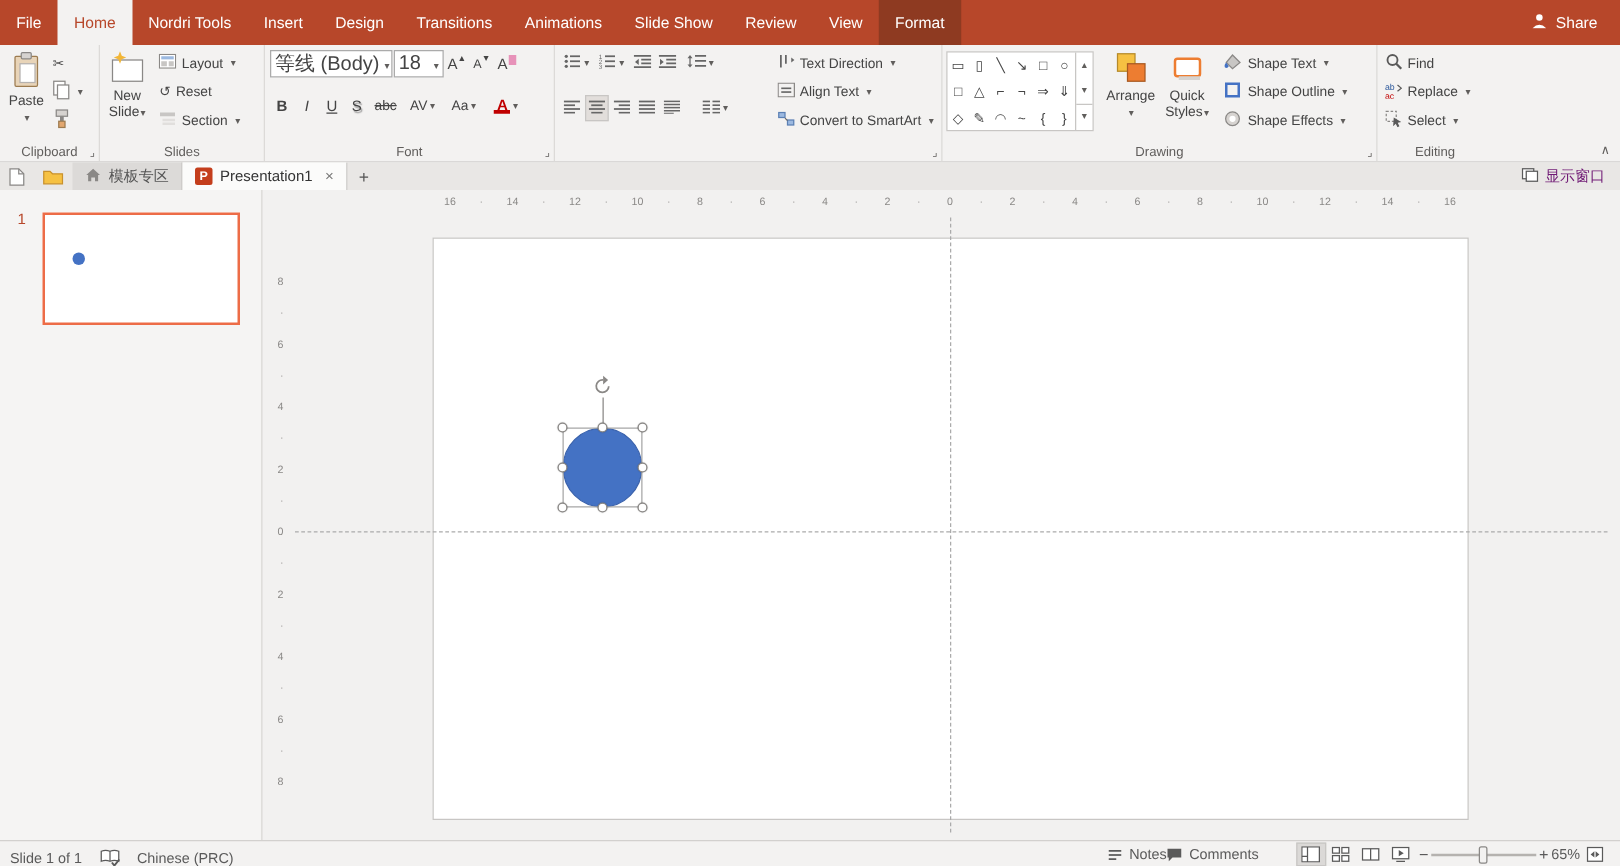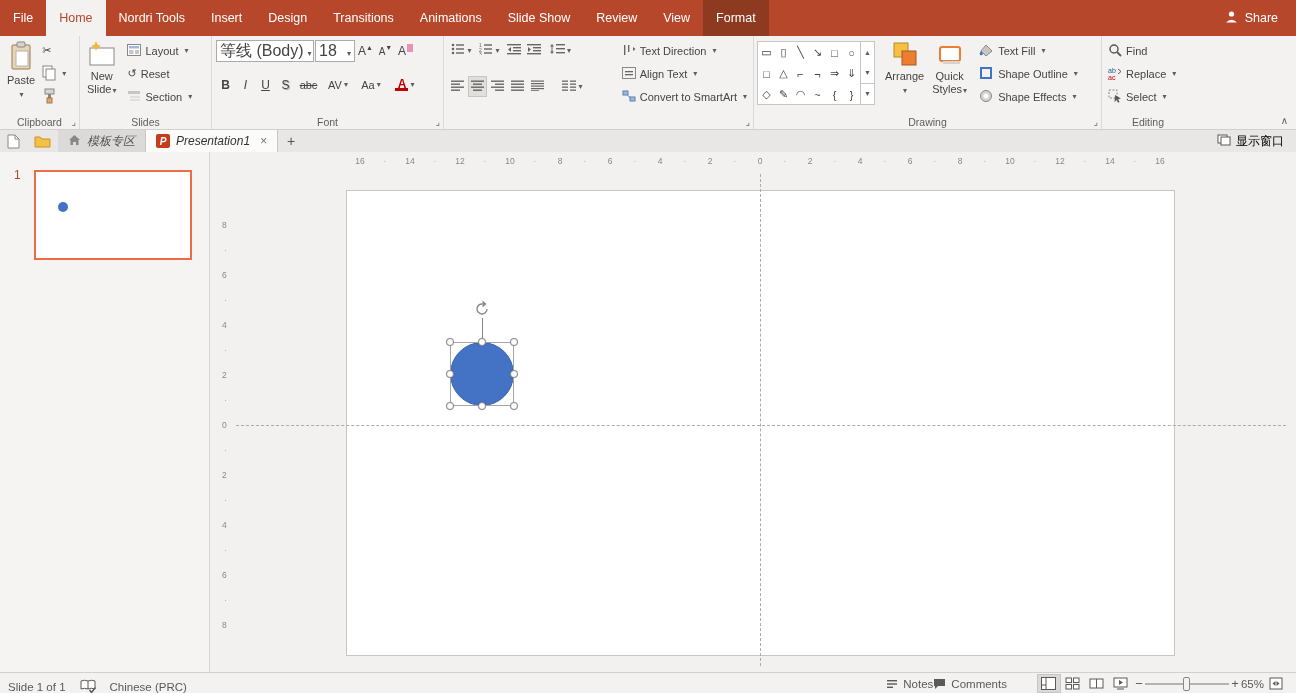--- a/index.html
+++ b/index.html
@@ -36,26 +36,26 @@
   .ggrid{display:grid;grid-template-columns:repeat(6,17px);grid-auto-rows:21px;}
   .shape-cell{display:flex;align-items:center;justify-content:center;font-size:11px;color:#444;}
   .gscroll{width:14px;border-left:1px solid #C8C6C4;display:flex;flex-direction:column;}
   .gscroll div{flex:1;display:flex;align-items:center;justify-content:center;font-size:7px;color:#605E5C;}
   .gmore{border-top:1px solid #C8C6C4;}
   .collapse-ribbon{position:absolute;right:8px;bottom:3px;font-size:10px;color:#605E5C;}
 
   
   .doctabs{position:absolute;top:130px;left:0;right:0;height:22px;background:#E9E7E5;display:flex;align-items:stretch;font-size:12px;}
   .dicon{display:flex;align-items:center;padding:0 7px;}
-  .dtab{display:flex;align-items:center;gap:6px;padding:0 10px;color:#555;background:#DCDAD8;border-right:1px solid #C9C7C5;white-space:nowrap;font-style:italic;}
+  .dtab{display:flex;align-items:center;gap:6px;padding:0 10px;color:#555;background:#DCDAD8;border-right:1px solid #C9C7C5;white-space:nowrap;}
   .dtab.active{background:#FBFBFA;color:#333;}
   .ppticon{width:14px;height:14px;border-radius:2px;background:#C43E1C;color:#fff;font-size:10px;font-weight:bold;display:flex;align-items:center;justify-content:center;}
   .xbtn{color:#777;font-size:12px;margin-left:4px;}
   .plusbtn{display:flex;align-items:center;padding:0 9px;color:#555;font-size:14px;}
-  .showwin{margin-left:auto;display:flex;align-items:center;gap:5px;padding:0 12px;color:#000000;}
+  .showwin{margin-left:auto;display:flex;align-items:center;gap:5px;padding:0 12px;color:#701a75;}
 
   
   .workspace{position:absolute;top:152px;left:0;width:1296px;height:520px;background:#F2F1F0;}
   .thumbs{position:absolute;left:0;top:0;width:210px;height:520px;background:#F5F4F3;border-right:1px solid #D8D6D4;}
   .thumb-num{position:absolute;left:14px;top:16px;font-size:12px;color:var(--accent,#B7472A);}
   .thumb{position:absolute;left:34px;top:18px;width:158px;height:90px;background:#fff;border:2px solid var(--selection_orange,#ED6C47);}
   .thumb-dot{position:absolute;left:22px;top:30px;width:10px;height:10px;border-radius:50%;background:var(--shape_blue,#4472C4);}
 
   .editor{position:absolute;left:210px;top:0;width:1086px;height:520px;overflow:hidden;}
   .hruler{position:absolute;left:150px;top:4px;width:800px;height:14px;}
@@ -422,21 +422,21 @@
               </svg></span>
           <span>Quick</span>
           <span class="drop"><span>Styles</span></span>
         </div>
         <div class="vstack" style="margin-left:4px">
           <div class="sbtn drop">
               <span><svg width="16" height="14">
                   <path d="M8 2 L14 8 L8 13 L3 8 Z" fill="#C8C6C4" stroke="#8A8886"></path>
                   <path d="M3 8 Q1 10 2 12 Q4 13 5 11 Z" fill="#4472C4"></path>
                 </svg></span>
-              <span>Text Fill</span>
+              <span>Shape Text</span>
             </div>
           <div class="sbtn drop">
               <span><svg width="16" height="14">
                   <rect x="3" y="2" width="10" height="10" fill="none" stroke="#4472C4" stroke-width="2"></rect>
                 </svg></span>
               <span>Shape Outline</span>
             </div>
           <div class="sbtn drop">
               <span><svg width="16" height="14">
                   <circle cx="8" cy="7" r="5.5" fill="#D6D3D0" stroke="#8A8886"></circle>

